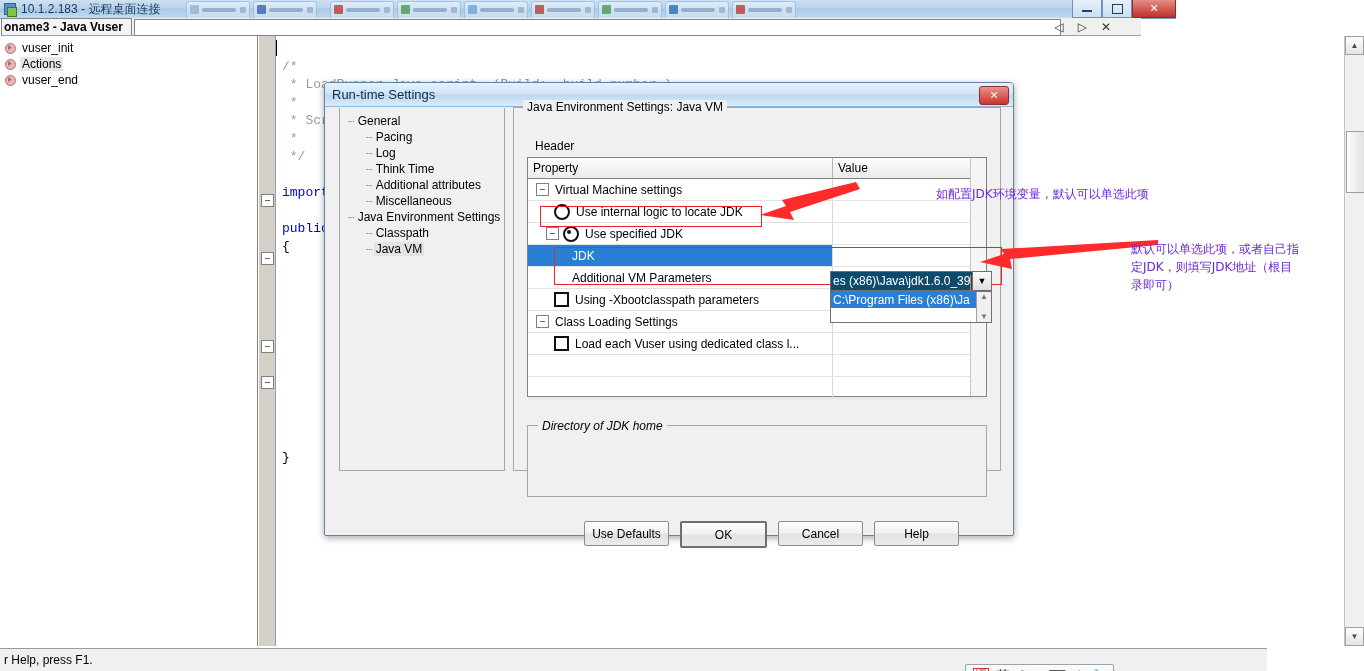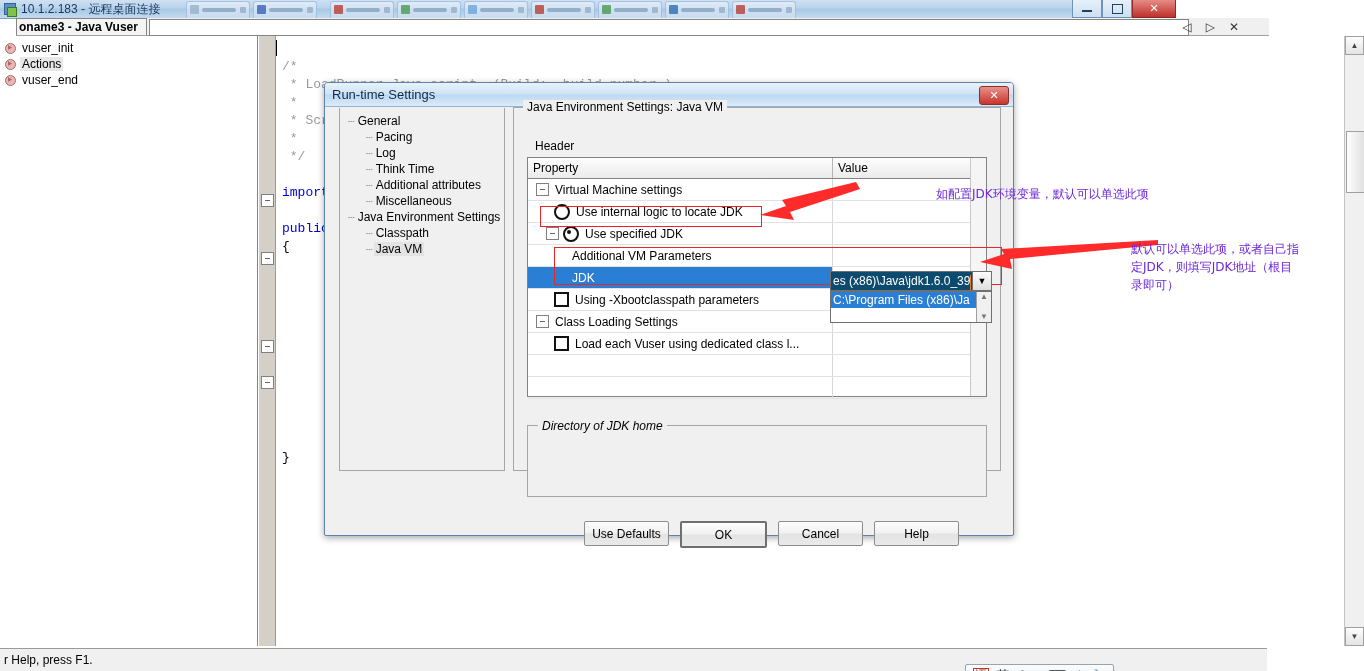--- a/index.html
+++ b/index.html
@@ -33,21 +33,21 @@
   .wb{width:28px;height:17px;margin-top:0;border:1px solid #6f93b8;border-top:none;
       display:flex;align-items:center;justify-content:center;
       background:linear-gradient(to bottom,#e6f0fa,#cddff2);}
   .wb.close{background:linear-gradient(to bottom,#e58b86,#c0302a);border-color:#8e2b26;width:42px;}
   .wb .gl{font-size:11px;color:#22415f;line-height:1;}
   .wb.close .gl{color:#fff;font-weight:bold;}
   .wb .minbar{width:10px;height:2px;background:#22415f;margin-top:5px;}
   .wb .maxsq{width:9px;height:8px;border:1px solid #22415f;}
 
   
-  #mdi-bar{left:16px;top:18px;width:1253px;height:17px;background:#f0f0f0;border-bottom:1px solid #a0a0a0;}
+  #mdi-bar{left:1px;top:18px;width:1140px;height:17px;background:#f0f0f0;border-bottom:1px solid #a0a0a0;}
   #mdi-tab{
     position:absolute;left:0;top:0;height:16px;padding:0 8px 0 2px;
     background:#f4f4f4;border:1px solid #848484;border-bottom:none;
     display:flex;align-items:center;font-weight:bold;font-size:12px;color:#000;white-space:nowrap;
   }
   #mdi-rest{position:absolute;left:133px;top:1px;right:80px;height:15px;background:#fff;border:1px solid #848484;}
   #mdi-ctrls{position:absolute;right:30px;top:1px;height:15px;display:flex;align-items:center;gap:14px;color:#333;font-size:12px;}
   #mdi-ctrls span{cursor:default;}
 
   
@@ -398,30 +398,30 @@
         <div class="pg-name ind-a" style="padding-left:18px;">
           <span class="exp">–</span>
           <span style="width:4px;flex:none;"></span>
           <span class="radio on"></span>
           <span class="gap6"></span>
           <span>Use specified JDK</span>
         </div>
         <div class="pg-val"></div>
       </div>
 
-      <div class="pg-row">
-        <div class="pg-name ind-c">
-          <span>Additional VM Parameters</span>
-        </div>
-        <div class="pg-val"></div>
-      </div>
-
       <div class="pg-row row-sel">
         <div class="pg-name ind-c">
           <span>JDK</span>
+        </div>
+        <div class="pg-val"></div>
+      </div>
+
+      <div class="pg-row">
+        <div class="pg-name ind-c">
+          <span>Additional VM Parameters</span>
         </div>
         <div class="pg-val"></div>
       </div>
 
       <div class="pg-row">
         <div class="pg-name ind-b">
           <span class="cbox"></span>
           <span class="gap6"></span>
           <span>Using -Xbootclasspath parameters</span>
         </div>

